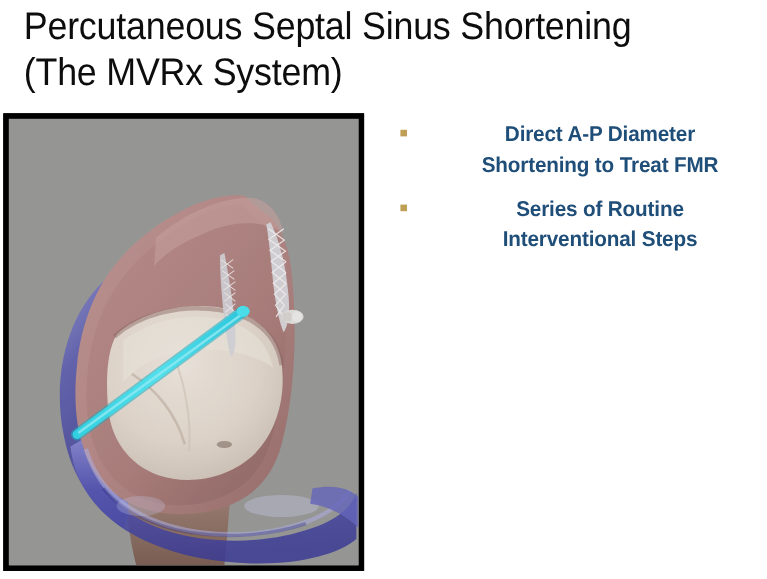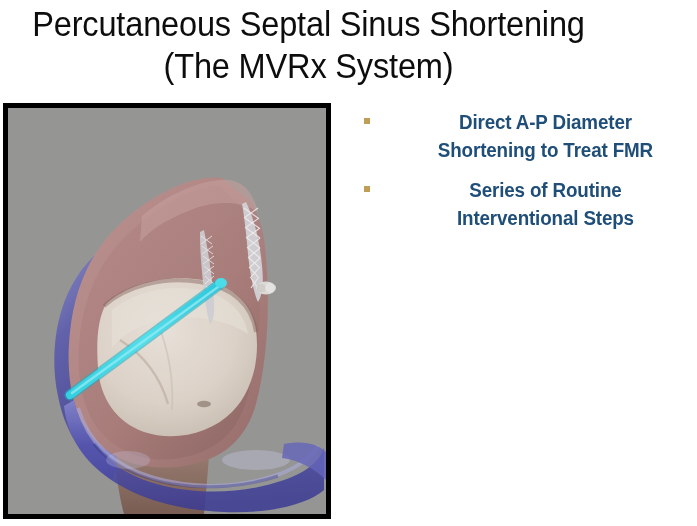--- a/index.html
+++ b/index.html
@@ -15,21 +15,21 @@
     font-family: "Liberation Sans", sans-serif;
     -webkit-font-smoothing: antialiased;
   }
 
   
   #slide-title {
     position: absolute;
     left: 0;
     top: 0;
     width: 617px;
-    text-align: center;
+    text-align: left;
     color: #0d0d0d;
   }
   #slide-title .title-line {
     display: block;
     font-family: "Liberation Sans", sans-serif;
     font-size: 35px;
     font-weight: 400;
     line-height: 42px;
     letter-spacing: -0.2px;
     white-space: nowrap;

